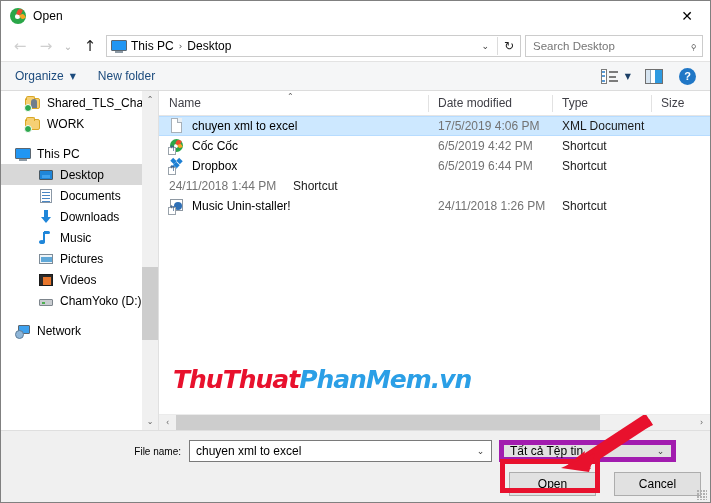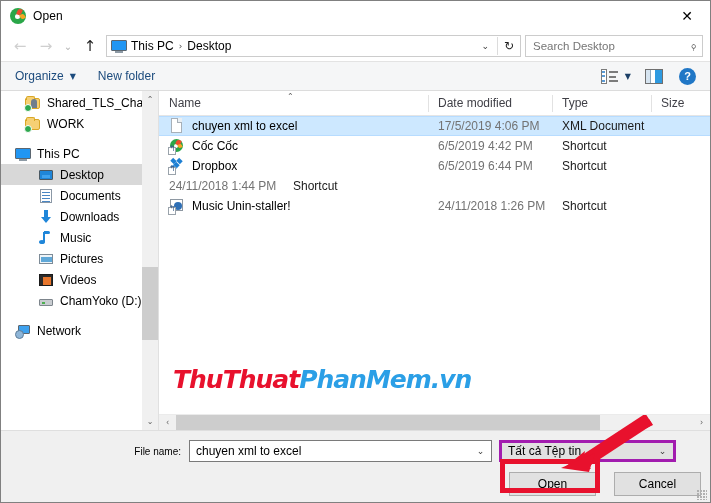--- a/index.html
+++ b/index.html
@@ -309,21 +309,21 @@
     flex: 1 1 auto; border: none; outline: none; min-width: 0;
     font-family: "Liberation Sans", sans-serif; font-size: 12px; color: #000;
     background: transparent;
   }
   .combo-caret {
     width: 17px; flex: 0 0 17px; text-align: center;
     font-size: 9px; color: #3a3a3a; font-family: "DejaVu Sans", sans-serif;
   }
   #filter-combo {
     width: 177px; height: 22px; flex: 0 0 177px; margin-left: 7px;
-    background: #e1e1e1; border: 3px solid #a21caf;
+    background: #e1e1e1; border: 5px solid #a21caf;
     display: flex; align-items: center; padding: 0 2px 0 6px;
   }
   #filter-text { flex: 1 1 auto; font-size: 12px; color: #000000; white-space: nowrap; overflow: hidden; }
 
   #button-row {
     position: absolute; right: 9px; top: 41px;
     display: flex; align-items: center;
   }
   .dlg-button {
     width: 87px; height: 24px;

